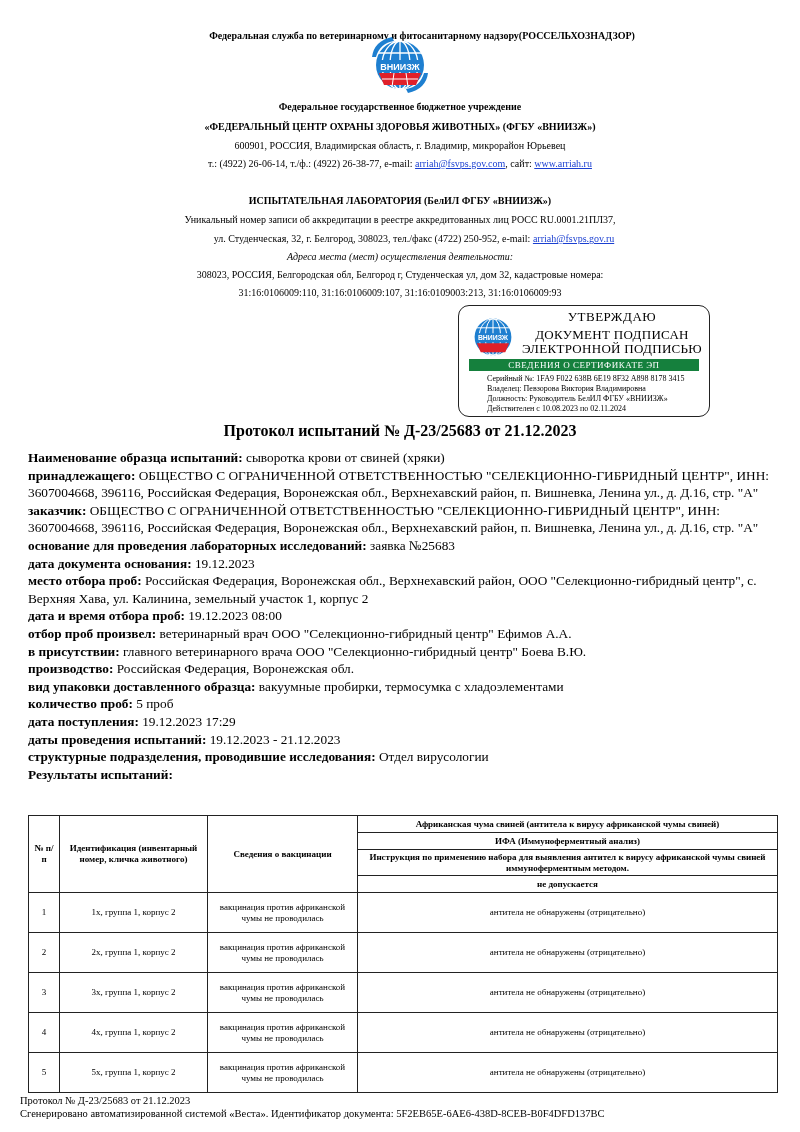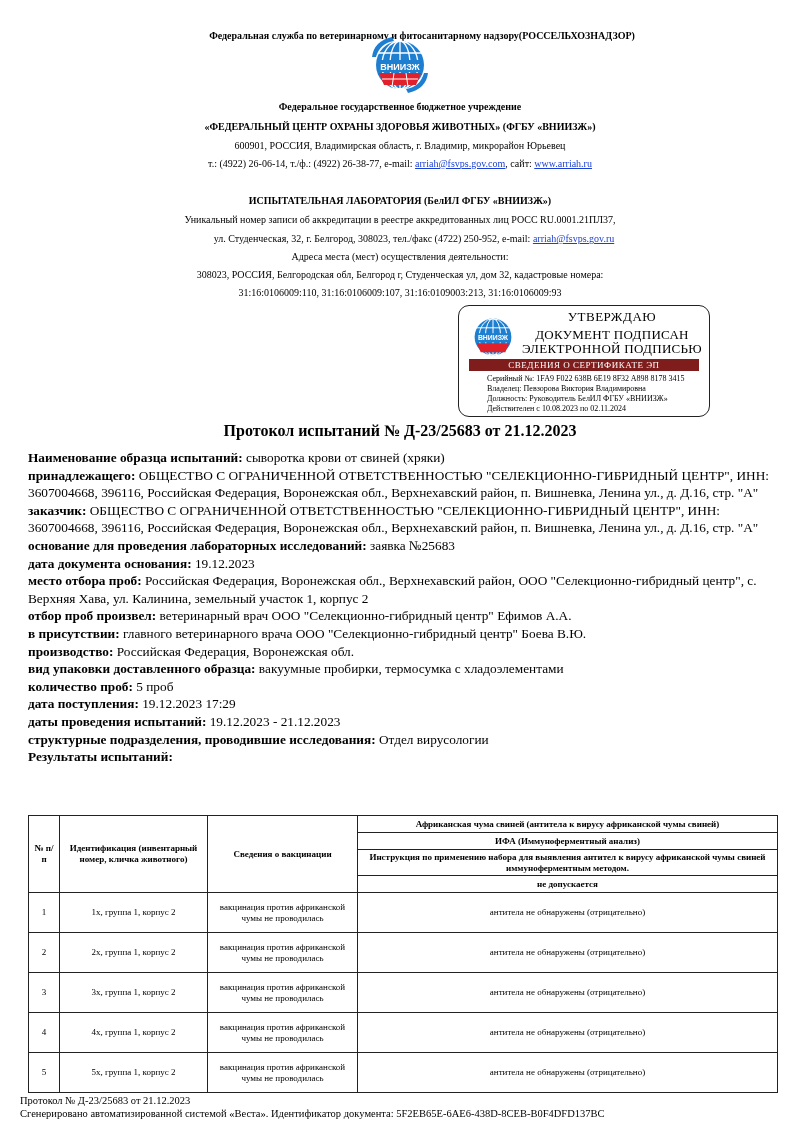--- a/index.html
+++ b/index.html
@@ -8,21 +8,21 @@
   .hdr-line { position:absolute; left:0; width:800px; text-align:center; font-size:10px; line-height:12px; }
   .bold { font-weight:bold; }
   a.lnk { color:#1a3fd1; text-decoration:underline; }
   .logo { position:absolute; left:370px; top:35px; width:60px; height:60px; }
   .stamp { position:absolute; left:458px; top:305px; width:252px; height:112px;
            border:1.6px solid #222; border-radius:11px; box-sizing:border-box; }
   .stamp .slogo { position:absolute; left:10px; top:8px; width:48px; height:46px; }
   .stamp .t1 { position:absolute; left:60px; right:4px; top:4px; text-align:center; font-size:13px; line-height:14px; letter-spacing:0.5px; }
   .stamp .t2 { position:absolute; left:60px; right:4px; top:22px; text-align:center; font-size:13px; line-height:14px; letter-spacing:0.3px; }
   .stamp .t3 { position:absolute; left:60px; right:4px; top:36px; text-align:center; font-size:13px; line-height:14px; letter-spacing:0.3px; }
-  .stamp .bar { position:absolute; left:10px; right:10px; top:53px; height:12px; background:#7f1d1d; color:#fff;
+  .stamp .bar { position:absolute; left:10px; right:10px; top:53px; height:12px; background:#15803d; color:#fff;
                 font-size:9px; line-height:12px; text-align:center; letter-spacing:0.5px; }
   .stamp .info { position:absolute; left:28px; top:68px; font-size:8px; line-height:10px; }
   .title { position:absolute; left:0; width:800px; top:422px; text-align:center; font-size:16px; font-weight:bold; }
   .fields { position:absolute; left:28px; top:449px; width:750px; font-size:13.3px; line-height:17.6px; }
   .fields .row { margin:0; }
   .fields .lbl { font-weight:bold; }
   table.res { position:absolute; left:28px; top:815px; width:750px; border-collapse:collapse; font-size:9px; line-height:11px; }
   table.res td, table.res th { border:1.2px solid #222; text-align:center; vertical-align:middle; padding:1px 3px; }
   table.res th { font-weight:bold; }
   .footer { position:absolute; left:20px; top:1094px; font-size:10.5px; line-height:13px; }
@@ -57,21 +57,21 @@
 <div class="hdr-line" style="top:140px;">600901, РОССИЯ, Владимирская область, г. Владимир, микрорайон Юрьевец</div>
 <div class="hdr-line" style="top:158px;">
   <span>т.: (4922) 26-06-14, т./ф.: (4922) 26-38-77, e-mail: </span><a class="lnk">arriah@fsvps.gov.com</a><span>, сайт: </span><a class="lnk">www.arriah.ru</a>
 </div>
 
 <div class="hdr-line bold" style="top:195px;">ИСПЫТАТЕЛЬНАЯ ЛАБОРАТОРИЯ (БелИЛ ФГБУ «ВНИИЗЖ»)</div>
 <div class="hdr-line" style="top:214px;">Уникальный номер записи об аккредитации в реестре аккредитованных лиц РОСС RU.0001.21ПЛ37,</div>
 <div class="hdr-line" style="top:233px;margin-left:14px;">
   <span>ул. Студенческая, 32, г. Белгород, 308023, тел./факс (4722) 250-952, e-mail: </span><a class="lnk">arriah@fsvps.gov.ru</a>
 </div>
-<div class="hdr-line" style="top:251px;">Адреса места (мест) осуществления деятельности:</div>
+<div class="hdr-line" style="top:251px;font-style:italic;">Адреса места (мест) осуществления деятельности:</div>
 <div class="hdr-line" style="top:269px;">308023, РОССИЯ, Белгородская обл, Белгород г, Студенческая ул, дом 32, кадастровые номера:</div>
 <div class="hdr-line" style="top:287px;">31:16:0106009:110, 31:16:0106009:107, 31:16:0109003:213, 31:16:0106009:93</div>
 
 <div class="stamp">
   <svg class="slogo" viewBox="0 0 60 60">
     <circle cx="30" cy="30" r="24" fill="#1e7fd0"></circle>
     <g stroke="#fff" stroke-width="1.3" fill="none">
       <ellipse cx="30" cy="30" rx="10" ry="24"></ellipse>
         <ellipse cx="30" cy="30" rx="18" ry="24"></ellipse>
       <line x1="30" y1="6" x2="30" y2="54"></line>
@@ -95,20 +95,21 @@
 
 <div class="title">Протокол испытаний № Д-23/25683 от 21.12.2023</div>
 
 <div class="fields">
   <p class="row"><span class="lbl">Наименование образца испытаний:</span><span> сыворотка крови от свиней (хряки)</span></p>
   <p class="row"><span class="lbl">принадлежащего:</span><span> ОБЩЕСТВО С ОГРАНИЧЕННОЙ ОТВЕТСТВЕННОСТЬЮ "СЕЛЕКЦИОННО-ГИБРИДНЫЙ ЦЕНТР", ИНН: 3607004668, 396116, Российская Федерация, Воронежская обл., Верхнехавский район, п. Вишневка, Ленина ул., д. Д.16, стр. "А"</span></p>
   <p class="row"><span class="lbl">заказчик:</span><span> ОБЩЕСТВО С ОГРАНИЧЕННОЙ ОТВЕТСТВЕННОСТЬЮ "СЕЛЕКЦИОННО-ГИБРИДНЫЙ ЦЕНТР", ИНН: 3607004668, 396116, Российская Федерация, Воронежская обл., Верхнехавский район, п. Вишневка, Ленина ул., д. Д.16, стр. "А"</span></p>
   <p class="row"><span class="lbl">основание для проведения лабораторных исследований:</span><span> заявка №25683</span></p>
   <p class="row"><span class="lbl">дата документа основания:</span><span> 19.12.2023</span></p>
   <p class="row"><span class="lbl">место отбора проб:</span><span> Российская Федерация, Воронежская обл., Верхнехавский район, ООО "Селекционно-гибридный центр", с. Верхняя Хава, ул. Калинина, земельный участок 1, корпус 2</span></p>
+  <p class="row"><span class="lbl">дата и время отбора проб:</span><span> 19.12.2023 08:00</span></p>
   <p class="row"><span class="lbl">отбор проб произвел:</span><span> ветеринарный врач ООО "Селекционно-гибридный центр" Ефимов А.А.</span></p>
   <p class="row"><span class="lbl">в присутствии:</span><span> главного ветеринарного врача ООО "Селекционно-гибридный центр" Боева В.Ю.</span></p>
   <p class="row"><span class="lbl">производство:</span><span> Российская Федерация, Воронежская обл.</span></p>
   <p class="row"><span class="lbl">вид упаковки доставленного образца:</span><span> вакуумные пробирки, термосумка с хладоэлементами</span></p>
   <p class="row"><span class="lbl">количество проб:</span><span> 5 проб</span></p>
   <p class="row"><span class="lbl">дата поступления:</span><span> 19.12.2023 17:29</span></p>
   <p class="row"><span class="lbl">даты проведения испытаний:</span><span> 19.12.2023 - 21.12.2023</span></p>
   <p class="row"><span class="lbl">структурные подразделения, проводившие исследования:</span><span> Отдел вирусологии</span></p>
   <p class="row"><span class="lbl">Результаты испытаний:</span></p>
 </div>

